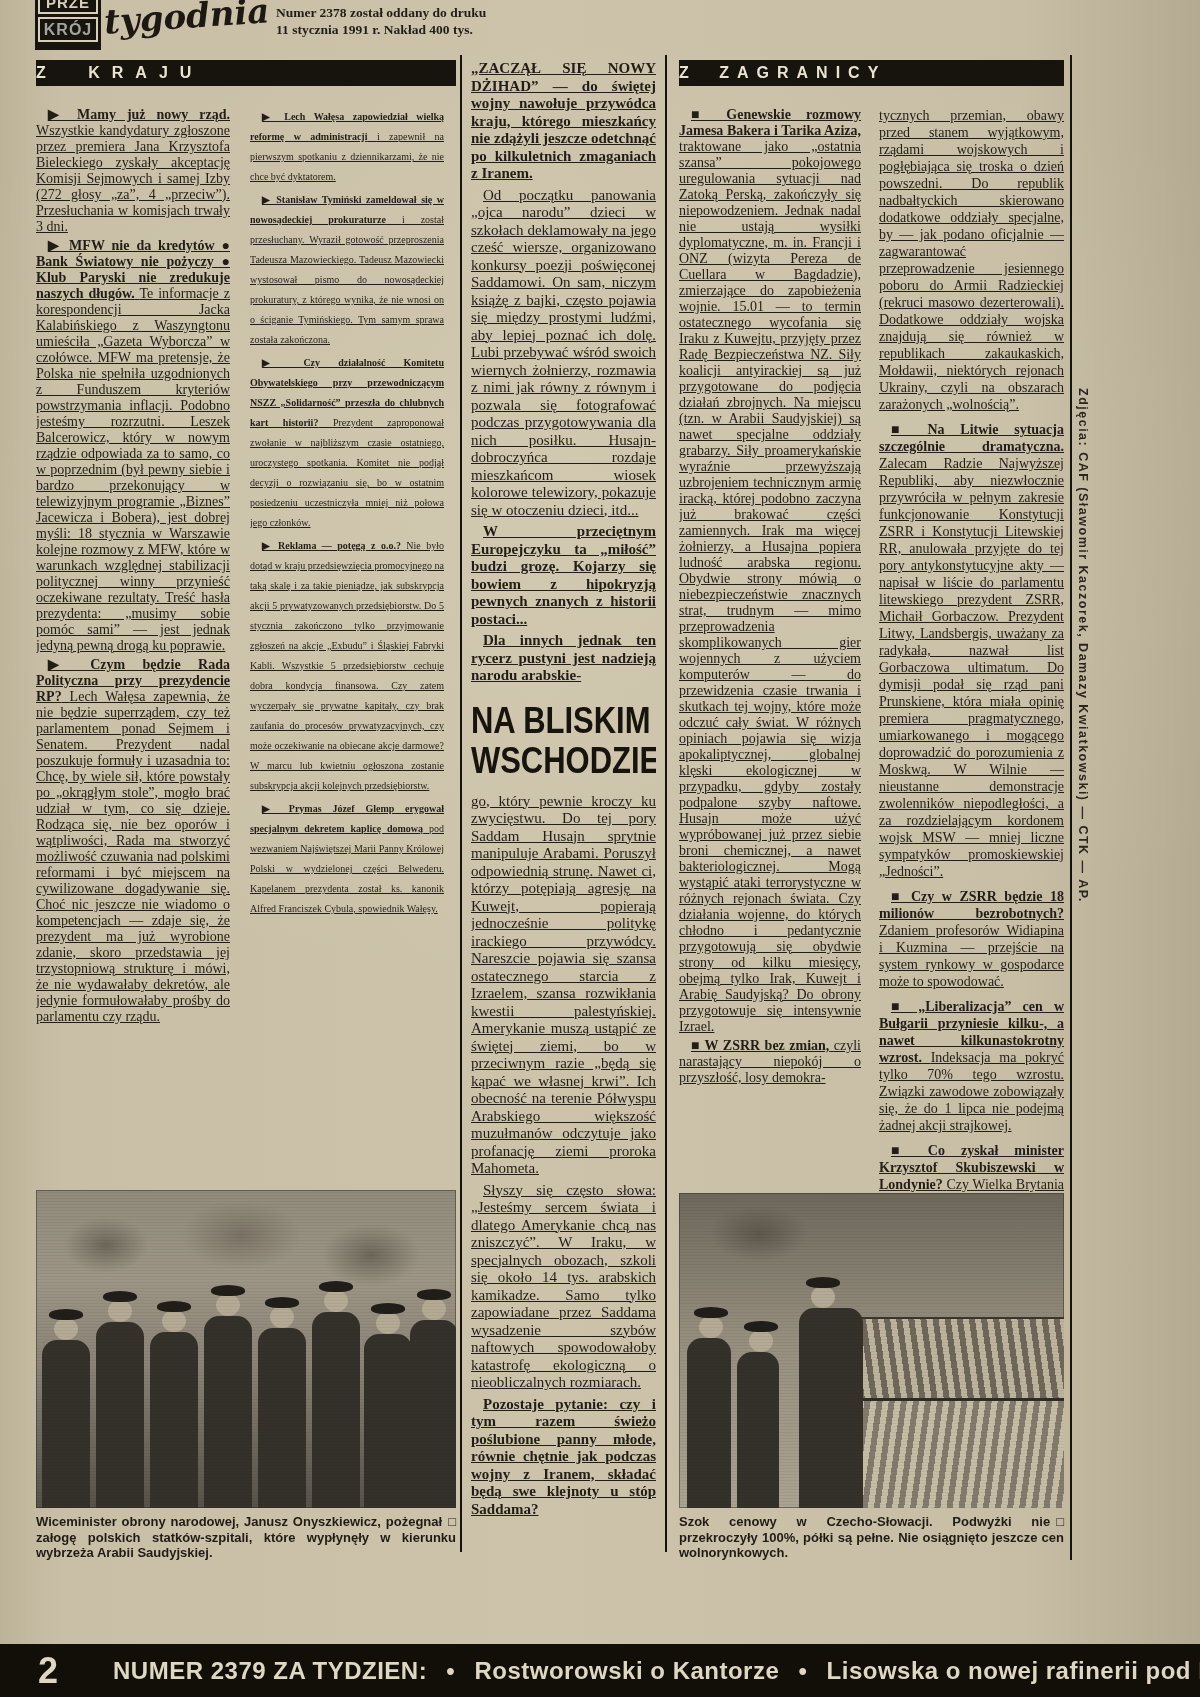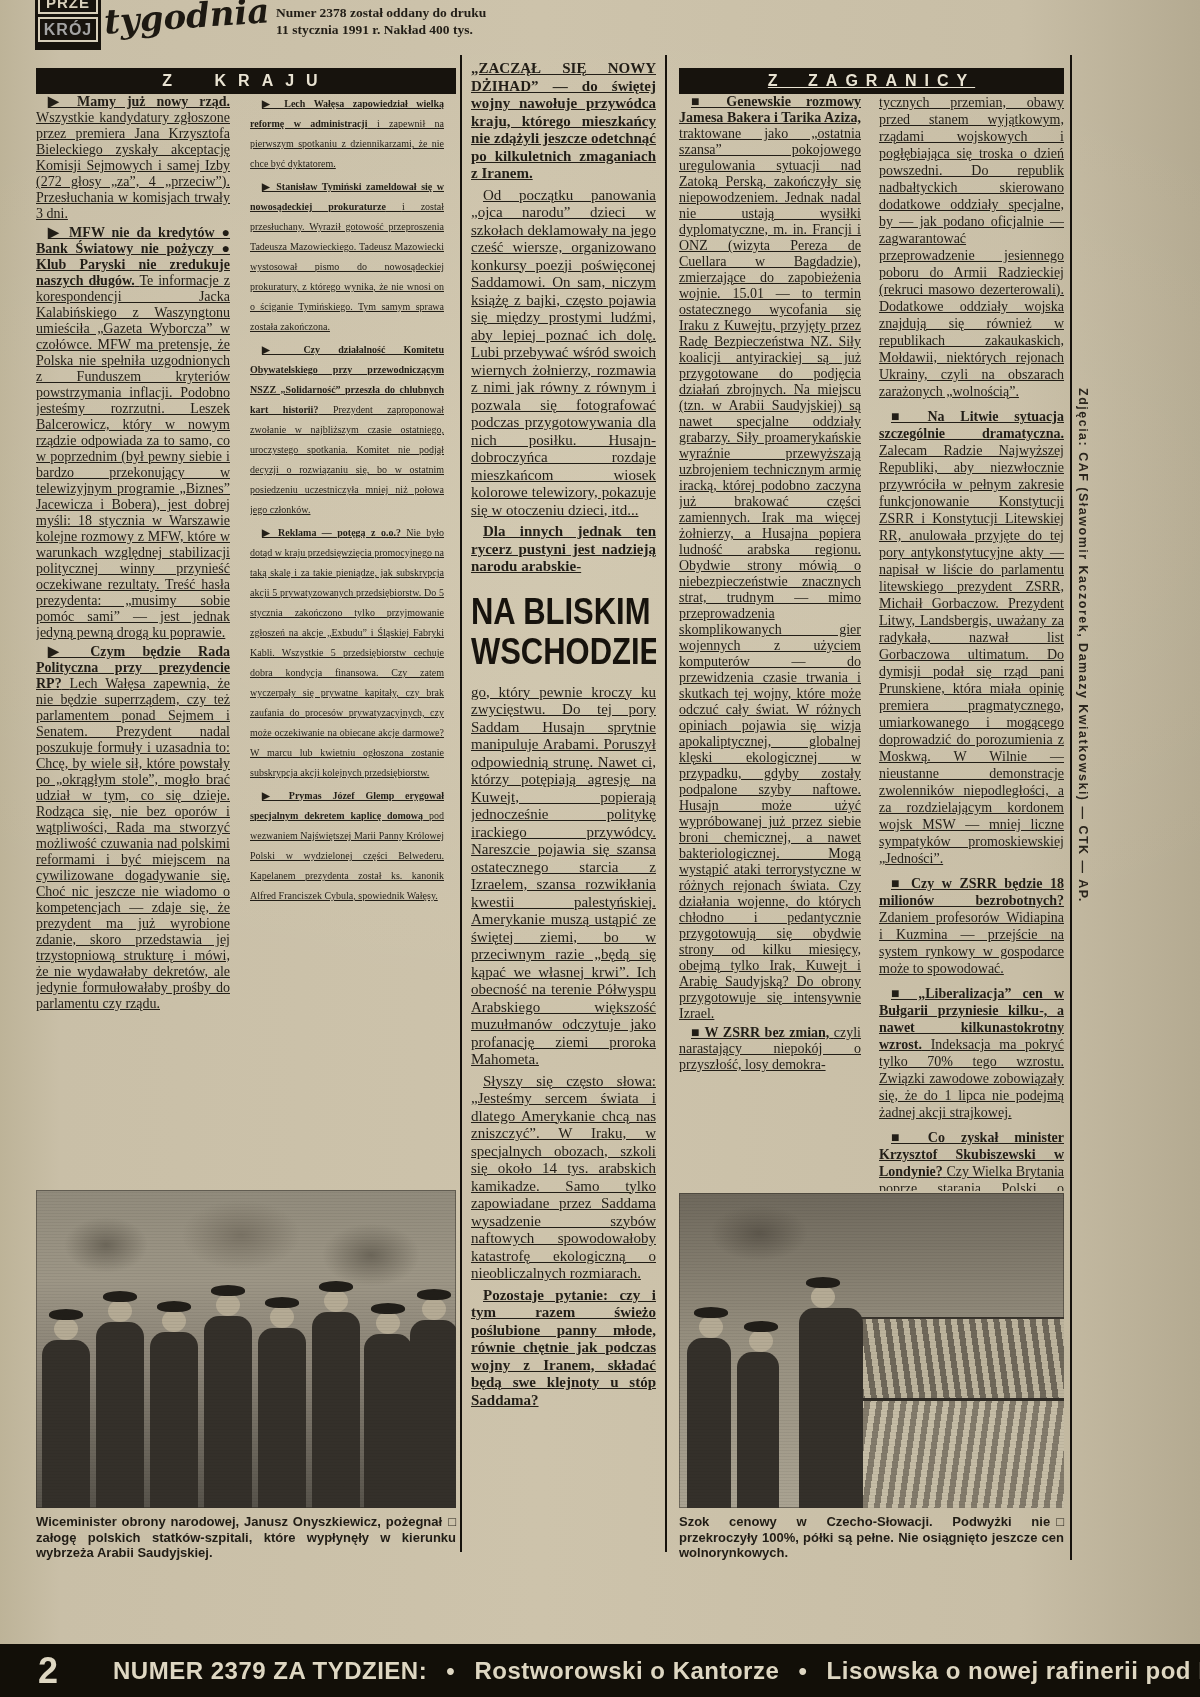--- a/index.html
+++ b/index.html
@@ -19,34 +19,34 @@
              font:700 15px/19px "Liberation Sans", sans-serif; letter-spacing:1px; }
   .logo .b { margin-top:3px; border:2px solid #d8cfba; color:#a3a3a3; text-align:center;
              font:700 16px/21px "Liberation Sans", sans-serif; letter-spacing:1px; }
   .logo-script { position:absolute; left:104px; top:-4px; font-family:"DejaVu Serif", serif;
                  font-style:italic; font-weight:700; font-size:34px; transform:rotate(-4deg);
                  color:#1d1912; }
   .print-info { position:absolute; left:276px; top:4px;
                 font:700 13.5px/17px "Liberation Serif", serif; }
 
   
-  .section-bar { position:absolute; top:68px; height:26px; background:#17130d; color:#e9e3d2;
+  .section-bar { position:absolute; top:60px; height:26px; background:#17130d; color:#e9e3d2;
                  font-family:"Liberation Sans", sans-serif; font-weight:700; font-size:16px;
-                 line-height:26px; text-align:center; }
+                 line-height:26px; }
   .bar-kraj { left:36px; width:420px; letter-spacing:12px; word-spacing:14px; }
-  .bar-zagr { left:679px; width:385px; letter-spacing:8px; word-spacing:10px;text-decoration:underline; }
+  .bar-zagr { left:679px; width:385px; letter-spacing:8px; word-spacing:10px; }
 
   
   .vr { position:absolute; width:2px; background:#17130d; top:55px; }
   .vr1 { left:460px; height:1497px; }
   .vr2 { left:665px; height:1497px; }
   .vr3 { left:1070px; height:1505px; }
 
   
-  .col { position:absolute; top:94px; text-align:justify; overflow:hidden; }
+  .col { position:absolute; top:107px; text-align:justify; overflow:hidden; }
   .col p { margin:0 0 3px 0; text-indent:12px;text-decoration:underline; }
   .col p.cont { text-indent:0; }
   .c1 { left:36px;  width:194px; height:1092px; font-size:14px; line-height:16px; }
   .c2 { left:250px; width:194px; height:1092px; font-size:10px; line-height:20px; }
   .c4 { left:679px; width:182px; height:1097px; font-size:14px; line-height:16px; }
   .c5 { left:879px; width:185px; height:1097px; font-size:14px; line-height:17px; }
   .c5 p { margin-bottom:8px; }
   .ld { font-weight:700; }
 
   .c3 { left:471px; top:60px; width:185px; height:1462px; font-size:15px; line-height:17.5px; }
@@ -137,20 +137,21 @@
     <p><b class="ld">▶ Lech Wałęsa zapowiedział wielką reformę w administracji</b> <span>i zapewnił na pierwszym spotkaniu z dziennikarzami, że nie chce być dyktatorem.</span></p>
     <p><b class="ld">▶ Stanisław Tymiński zameldował się w nowosądeckiej prokuraturze</b> <span>i został przesłuchany. Wyraził gotowość przeproszenia Tadeusza Mazowieckiego. Tadeusz Mazowiecki wystosował pismo do nowosądeckiej prokuratury, z którego wynika, że nie wnosi on o ściganie Tymińskiego. Tym samym sprawa została zakończona.</span></p>
     <p><b class="ld">▶ Czy działalność Komitetu Obywatelskiego przy przewodniczącym NSZZ „Solidarność” przeszła do chlubnych kart historii?</b> <span>Prezydent zaproponował zwołanie w najbliższym czasie ostatniego, uroczystego spotkania. Komitet nie podjął decyzji o rozwiązaniu się, bo w ostatnim posiedzeniu uczestniczyła mniej niż połowa jego członków.</span></p>
     <p><b class="ld">▶ Reklama — potęgą z o.o.?</b> <span>Nie było dotąd w kraju przedsięwzięcia promocyjnego na taką skalę i za takie pieniądze, jak subskrypcja akcji 5 prywatyzowanych przedsiębiorstw. Do 5 stycznia zakończono tylko przyjmowanie zgłoszeń na akcje „Exbudu” i Śląskiej Fabryki Kabli. Wszystkie 5 przedsiębiorstw cechuje dobra kondycja finansowa. Czy zatem wyczerpały się prywatne kapitały, czy brak zaufania do procesów prywatyzacyjnych, czy może oczekiwanie na obiecane akcje darmowe? W marcu lub kwietniu ogłoszona zostanie subskrypcja akcji kolejnych przedsiębiorstw.</span></p>
     <p><b class="ld">▶ Prymas Józef Glemp erygował specjalnym dekretem kaplicę domową</b> <span>pod wezwaniem Najświętszej Marii Panny Królowej Polski w wydzielonej części Belwederu. Kapelanem prezydenta został ks. kanonik Alfred Franciszek Cybula, spowiednik Wałęsy.</span></p>
   </div>
 
   <div class="col c3">
     <p class="bp no-ind">„ZACZĄŁ SIĘ NOWY DŻIHAD” — do świętej wojny nawołuje przywódca kraju, którego mieszkańcy nie zdążyli jeszcze odetchnąć po kilkuletnich zmaganiach z Iranem.</p>
     <p>Od początku panowania „ojca narodu” dzieci w szkołach deklamowały na jego cześć wiersze, organizowano konkursy poezji poświęconej Saddamowi. On sam, niczym książę z bajki, często pojawia się między prostymi ludźmi, aby lepiej poznać ich dolę. Lubi przebywać wśród swoich wiernych żołnierzy, rozmawia z nimi jak równy z równym i pozwala się fotografować podczas przygotowywania dla nich posiłku. Husajn-dobroczyńca rozdaje mieszkańcom wiosek kolorowe telewizory, pokazuje się w otoczeniu dzieci, itd...</p>
+    <p class="bp">W przeciętnym Europejczyku ta „miłość” budzi grozę. Kojarzy się bowiem z hipokryzją pewnych znanych z historii postaci...</p>
     <p class="bp">Dla innych jednak ten rycerz pustyni jest nadzieją narodu arabskie-</p>
     <div class="headline">
       <div>NA BLISKIM</div>
       <div>WSCHODZIE</div>
     </div>
     <p class="no-ind">go, który pewnie kroczy ku zwycięstwu. Do tej pory Saddam Husajn sprytnie manipuluje Arabami. Poruszył odpowiednią strunę. Nawet ci, którzy potępiają agresję na Kuwejt, popierają jednocześnie politykę irackiego przywódcy. Nareszcie pojawia się szansa ostatecznego starcia z Izraelem, szansa rozwikłania kwestii palestyńskiej. Amerykanie muszą ustąpić ze świętej ziemi, bo w przeciwnym razie „będą się kąpać we własnej krwi”. Ich obecność na terenie Półwyspu Arabskiego większość muzułmanów odczytuje jako profanację ziemi proroka Mahometa.</p>
     <p>Słyszy się często słowa: „Jesteśmy sercem świata i dlatego Amerykanie chcą nas zniszczyć”. W Iraku, w specjalnych obozach, szkoli się około 14 tys. arabskich kamikadze. Samo tylko zapowiadane przez Saddama wysadzenie szybów naftowych spowodowałoby katastrofę ekologiczną o nieobliczalnych rozmiarach.</p>
     <p class="bp">Pozostaje pytanie: czy i tym razem świeżo poślubione panny młode, równie chętnie jak podczas wojny z Iranem, składać będą swe klejnoty u stóp Saddama?</p>
 
   </div>

